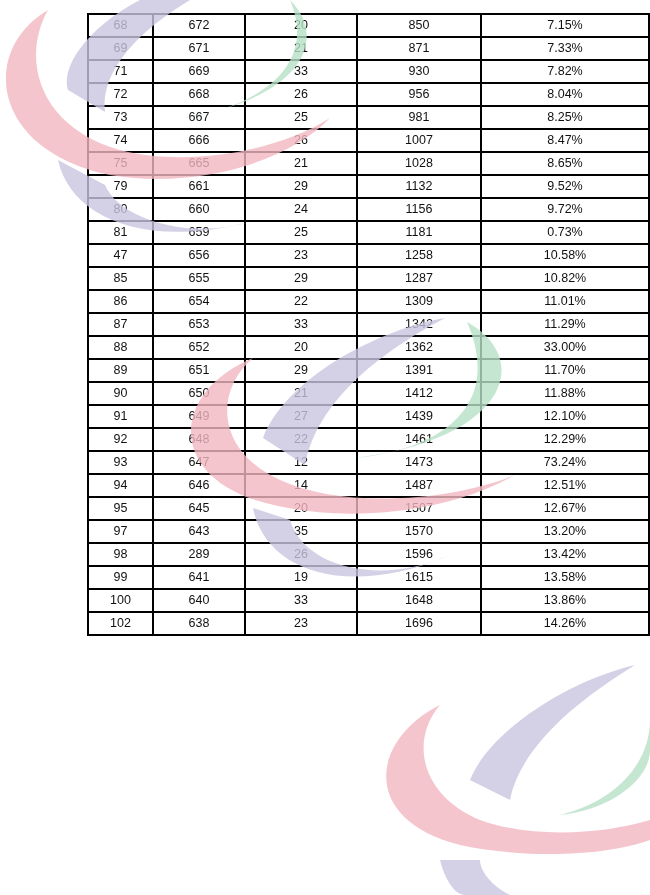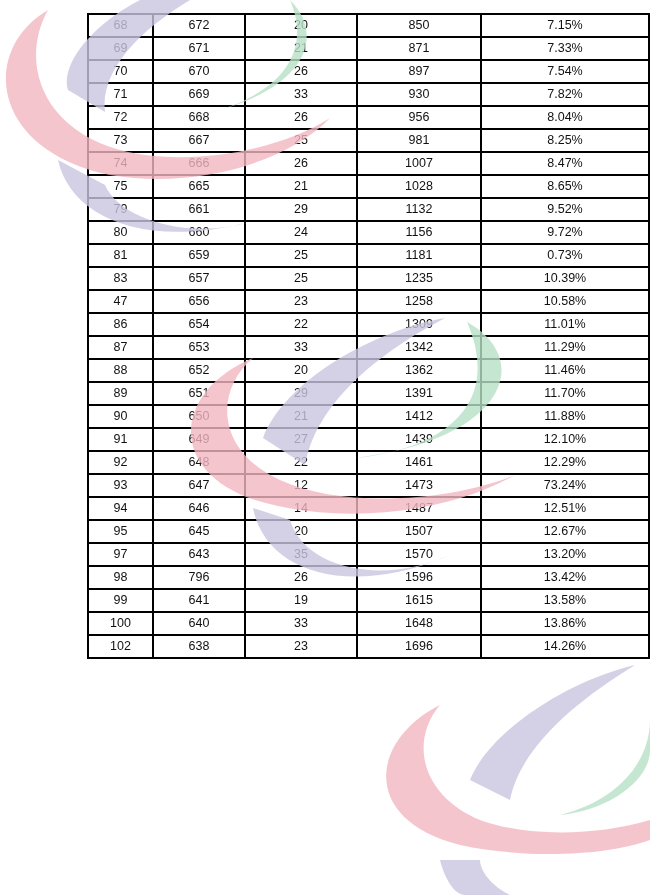--- a/index.html
+++ b/index.html
@@ -39,27 +39,20 @@
             <td>7.15%</td>
           </tr>
           <tr>
             <td>69</td>
             <td>671</td>
             <td>21</td>
             <td>871</td>
             <td>7.33%</td>
           </tr>
           <tr>
-            <td>70</td>
-            <td>670</td>
-            <td>26</td>
-            <td>897</td>
-            <td>7.54%</td>
-          </tr>
-          <tr>
             <td>71</td>
             <td>669</td>
             <td>33</td>
             <td>930</td>
             <td>7.82%</td>
           </tr>
           <tr>
             <td>72</td>
             <td>668</td>
             <td>26</td>
@@ -102,53 +95,53 @@
             <td>9.72%</td>
           </tr>
           <tr>
             <td>81</td>
             <td>659</td>
             <td>25</td>
             <td>1181</td>
             <td>0.73%</td>
           </tr>
           <tr>
-            <td>83</td>
-            <td>657</td>
-            <td>25</td>
-            <td>1235</td>
-            <td>10.39%</td>
-          </tr>
-          <tr>
             <td>47</td>
             <td>656</td>
             <td>23</td>
             <td>1258</td>
             <td>10.58%</td>
           </tr>
           <tr>
+            <td>85</td>
+            <td>655</td>
+            <td>29</td>
+            <td>1287</td>
+            <td>10.82%</td>
+          </tr>
+          <tr>
             <td>86</td>
             <td>654</td>
             <td>22</td>
             <td>1309</td>
             <td>11.01%</td>
           </tr>
           <tr>
             <td>87</td>
             <td>653</td>
             <td>33</td>
             <td>1342</td>
             <td>11.29%</td>
           </tr>
           <tr>
             <td>88</td>
             <td>652</td>
             <td>20</td>
             <td>1362</td>
-            <td>11.46%</td>
+            <td>33.00%</td>
           </tr>
           <tr>
             <td>89</td>
             <td>651</td>
             <td>29</td>
             <td>1391</td>
             <td>11.70%</td>
           </tr>
           <tr>
             <td>90</td>
@@ -194,21 +187,21 @@
           </tr>
           <tr>
             <td>97</td>
             <td>643</td>
             <td>35</td>
             <td>1570</td>
             <td>13.20%</td>
           </tr>
           <tr>
             <td>98</td>
-            <td>796</td>
+            <td>289</td>
             <td>26</td>
             <td>1596</td>
             <td>13.42%</td>
           </tr>
           <tr>
             <td>99</td>
             <td>641</td>
             <td>19</td>
             <td>1615</td>
             <td>13.58%</td>

